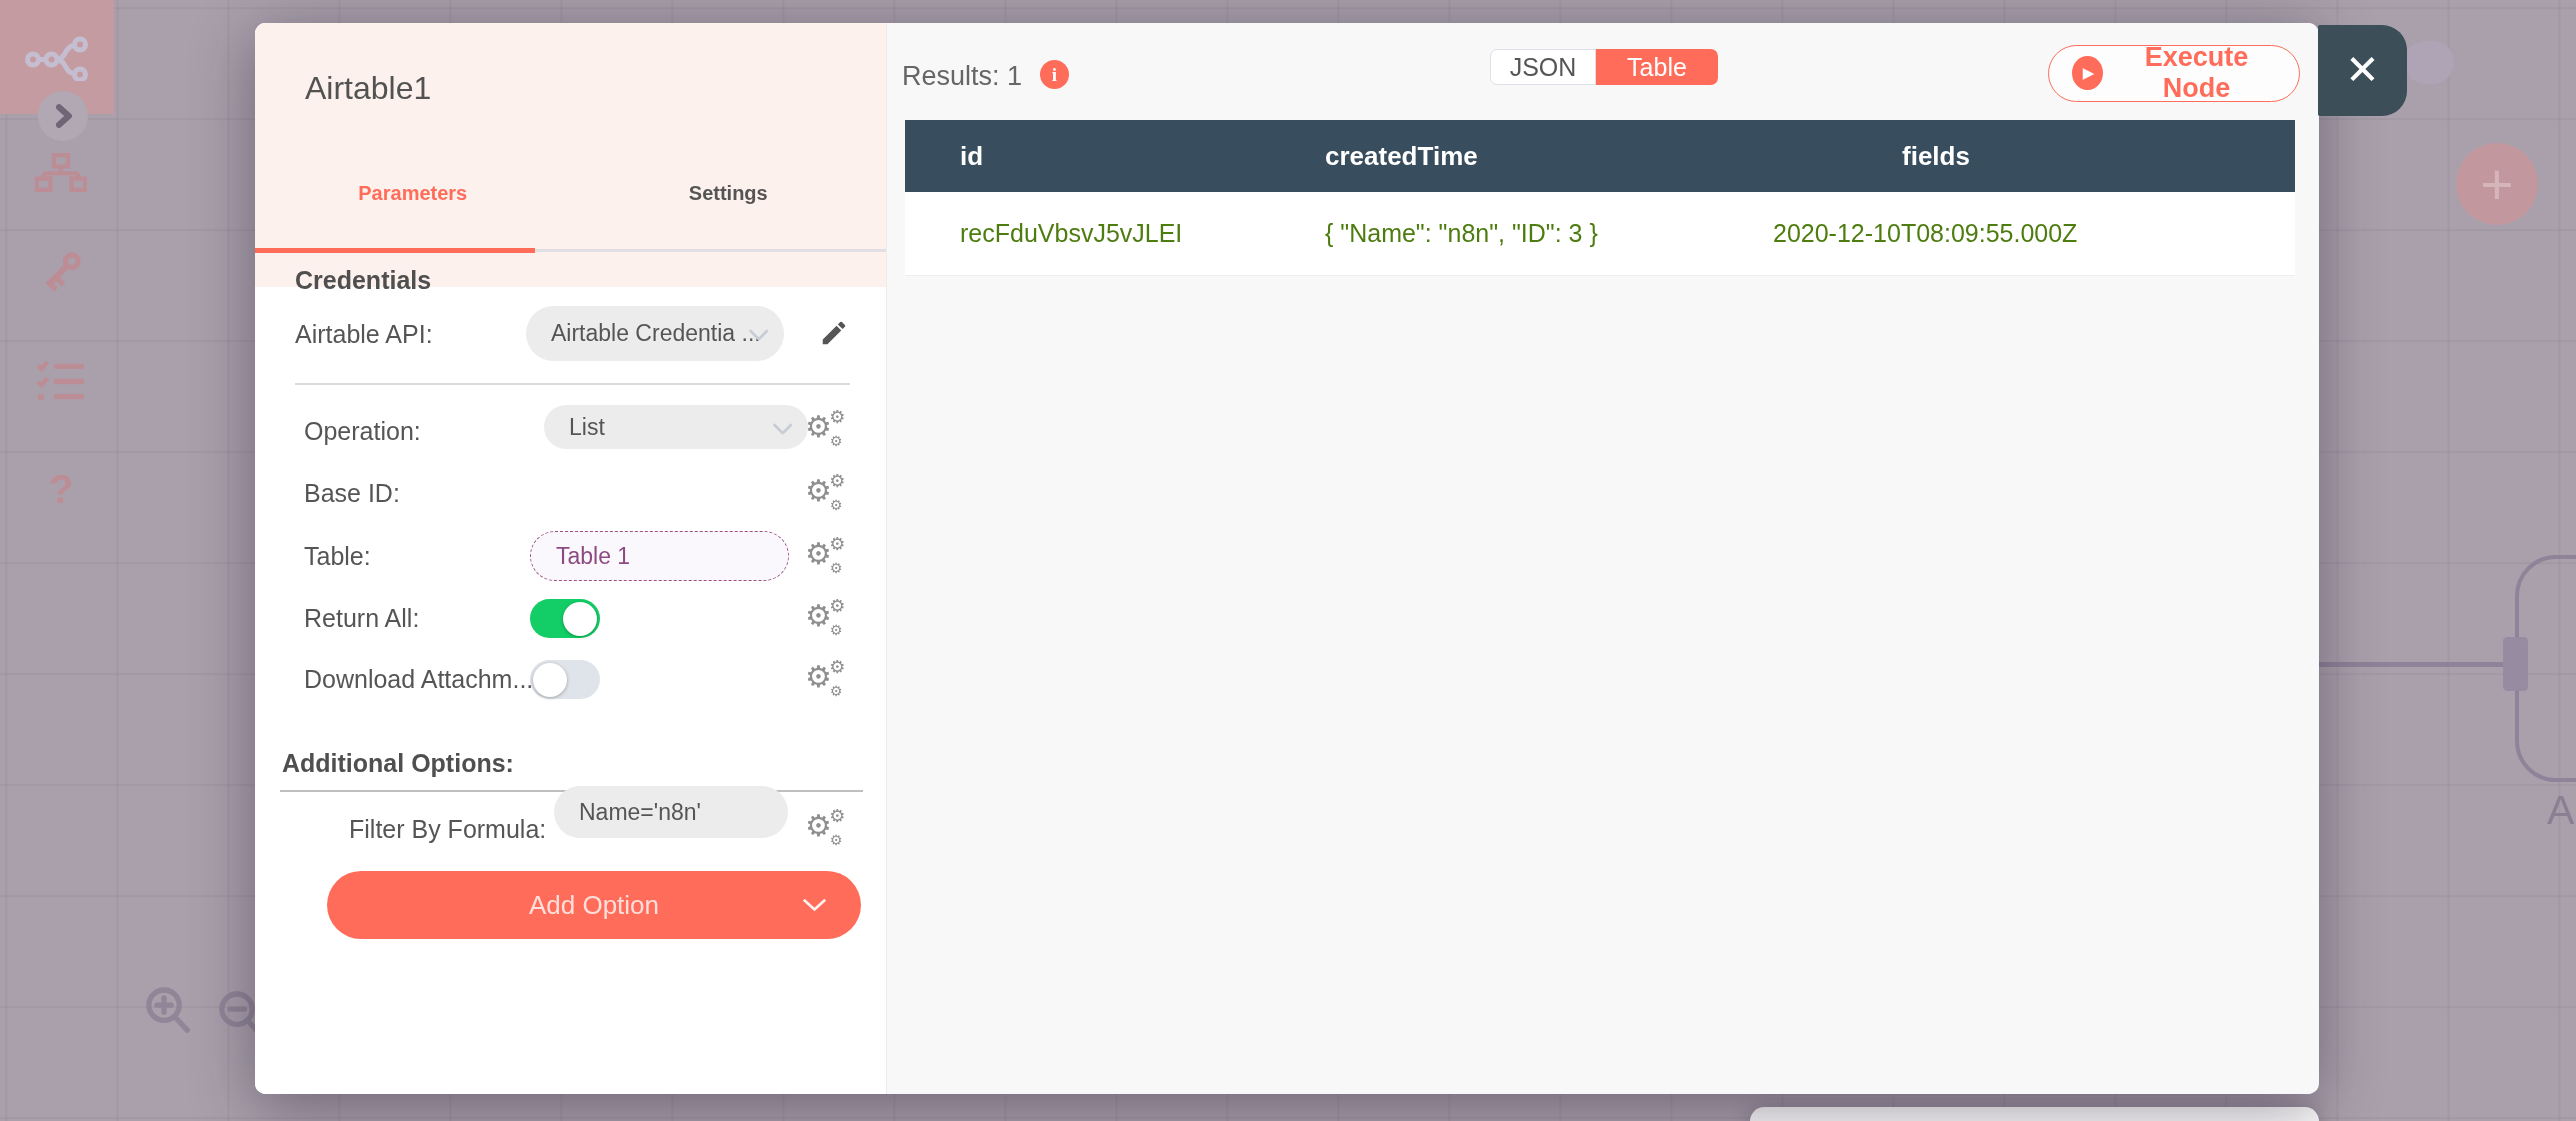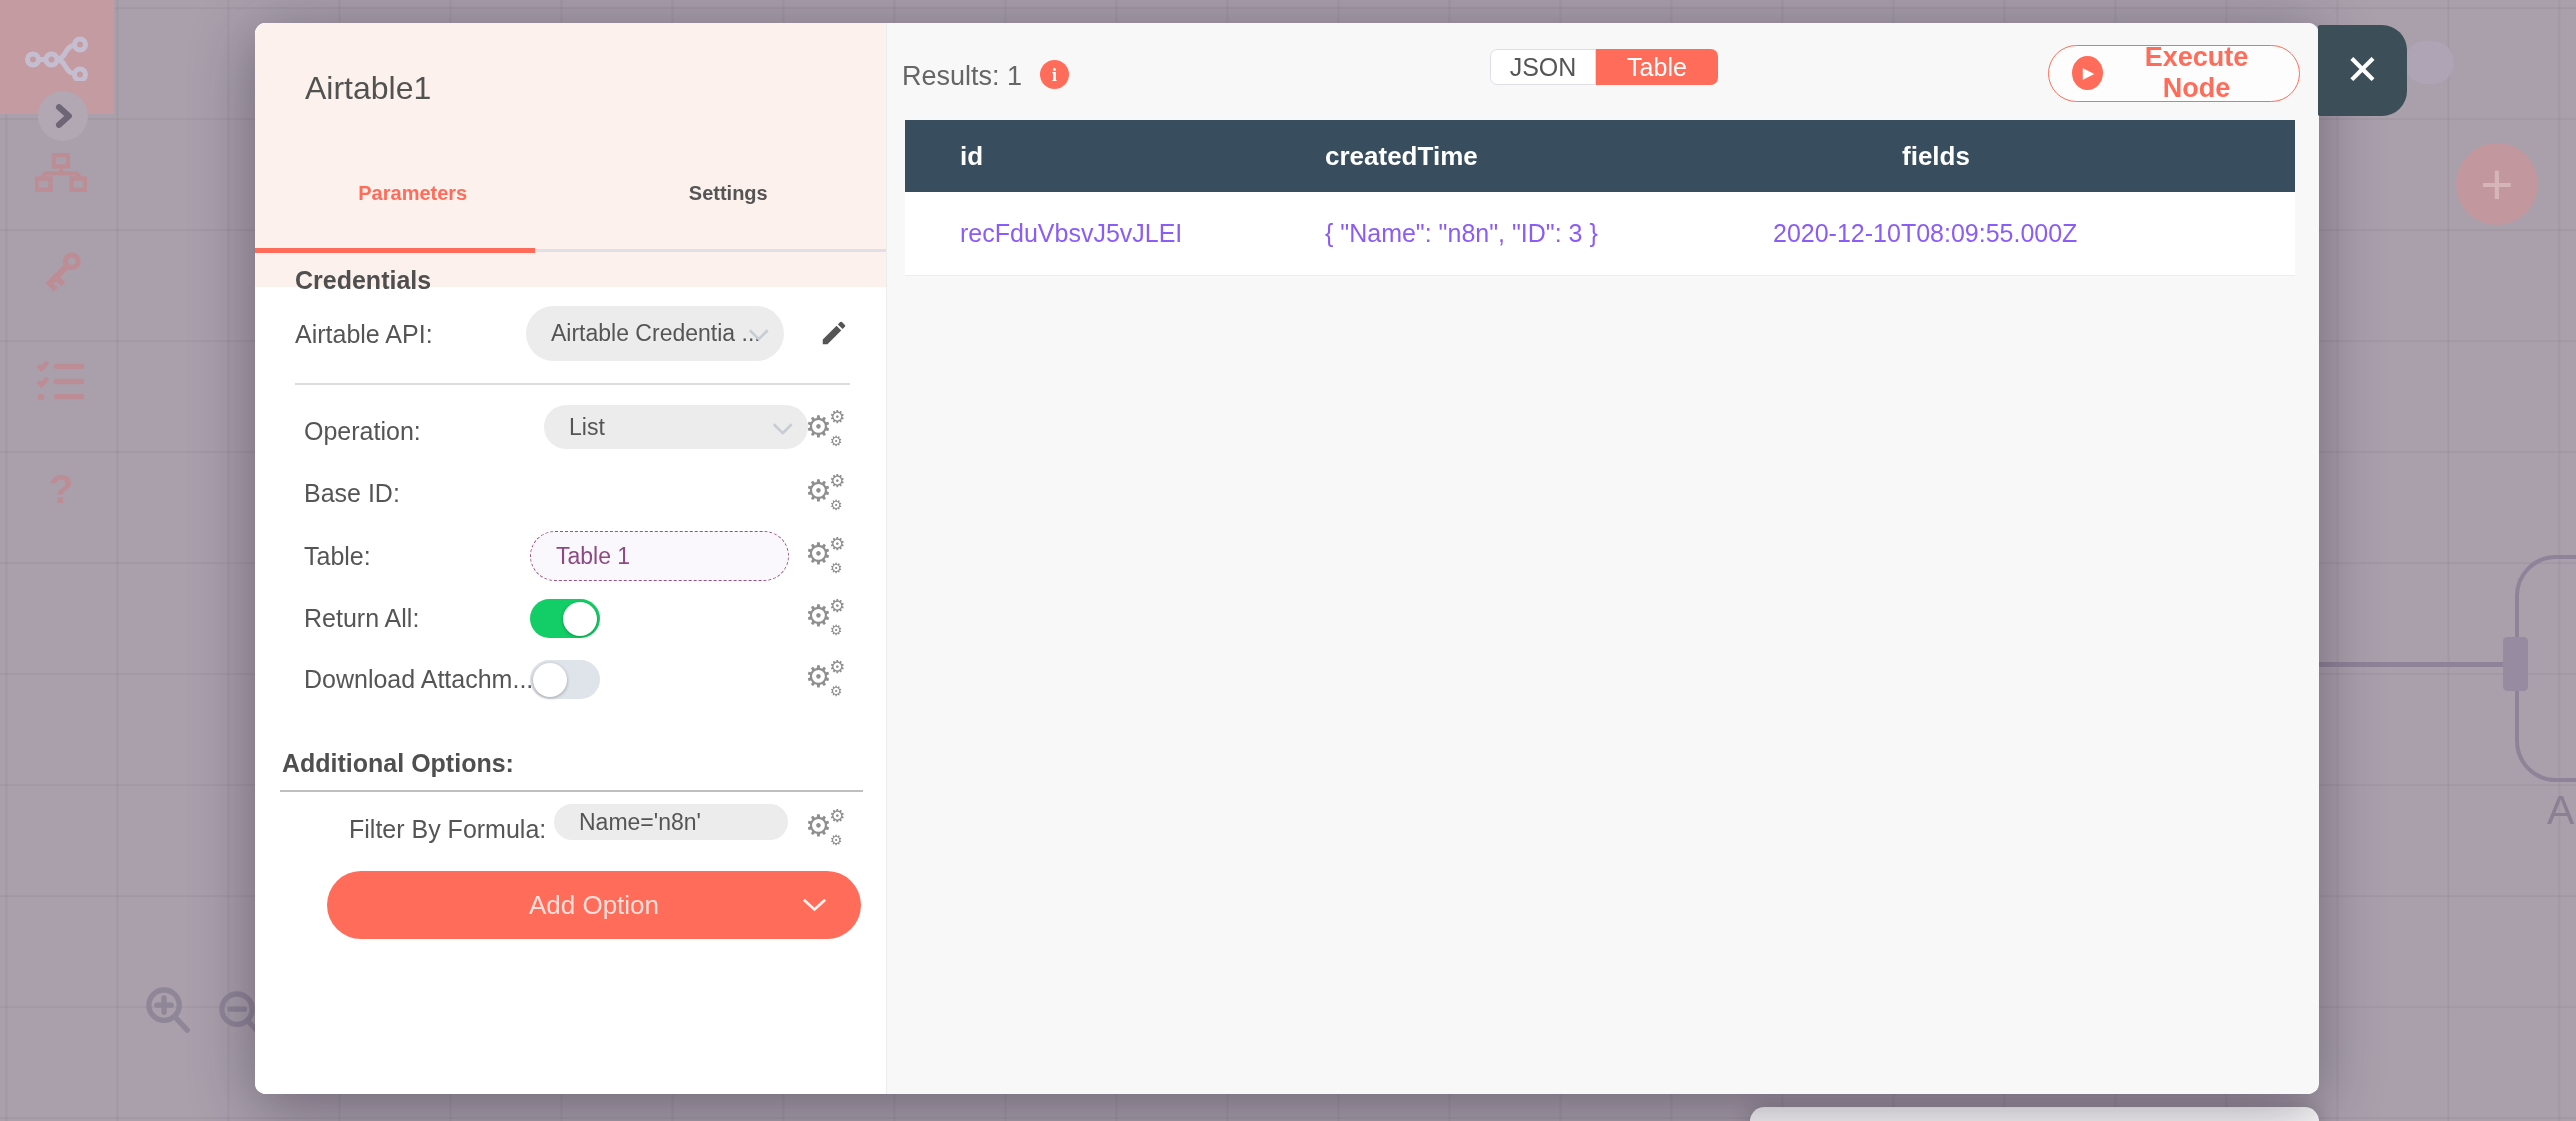--- a/index.html
+++ b/index.html
@@ -96,21 +96,21 @@
     padding:0 23px; cursor:pointer; }
   .play-circle { width:34px; height:34px; border-radius:50%; background:#ff6d5a; color:#fff;
     display:flex; align-items:center; justify-content:center; font-size:15px; padding-left:2.7px; }
   .execute-label { color:#ff6d5a; font-size:27px; font-weight:600; }
 
   .res-table { position:absolute; left:650px; top:97px; width:1390px; }
   .tr { display:flex; width:100%; }
   .thead { background:#384d5e; height:72px; }
   .th { display:flex; align-items:center; padding-left:55px; color:#fff; font-size:26px; font-weight:700; }
   .tbody-row { background:#fff; height:84px; border-bottom:0.9px solid #eee; }
-  .td { display:flex; align-items:center; padding-left:55px; color:#8b5cf6; font-size:25px; white-space:nowrap; }
+  .td { display:flex; align-items:center; padding-left:55px; color:#4d7c0f; font-size:25px; white-space:nowrap; }
   .c1 { width:365px; } .c2 { width:448px; } .c3 { width:577px; }
 
   .close-btn { position:absolute; left:2063px; top:1.8px; width:89px; height:91px;
     background:#3c4e58; border:none; border-radius:1.8px 25px 25px 1.8px; color:#fff; font-size:41px;
     display:flex; align-items:center; justify-content:center; cursor:pointer; }
 </style>
 </head>
 <body>
 
 <div class="screen">
@@ -274,21 +274,21 @@
       <div class="cogs" style="top:635px;">
         <span class="g1">⚙</span>
           <span class="g2">⚙</span>
           <span class="g3">⚙</span>
       </div>
 
       <div class="sec-heading" style="left:27px; top:726px;">Additional Options:</div>
       <div class="divider" style="left:25px; top:767px; width:583px; background:#bfbfbf;"></div>
 
       <div class="row-label" style="left:94px; top:792px;">Filter By Formula:</div>
-      <div class="pill" style="left:299px; top:781px; width:234px; height:36px; border-radius:26px;align-items:center;">
+      <div class="pill" style="left:299px; top:763px; width:234px; height:52px; border-radius:26px;align-items:center;">
         <span>Name='n8n'</span>
       </div>
       <div class="cogs" style="top:784px;">
         <span class="g1">⚙</span>
           <span class="g2">⚙</span>
           <span class="g3">⚙</span>
       </div>
 
       <button class="add-option">
         <span>Add Option</span>

